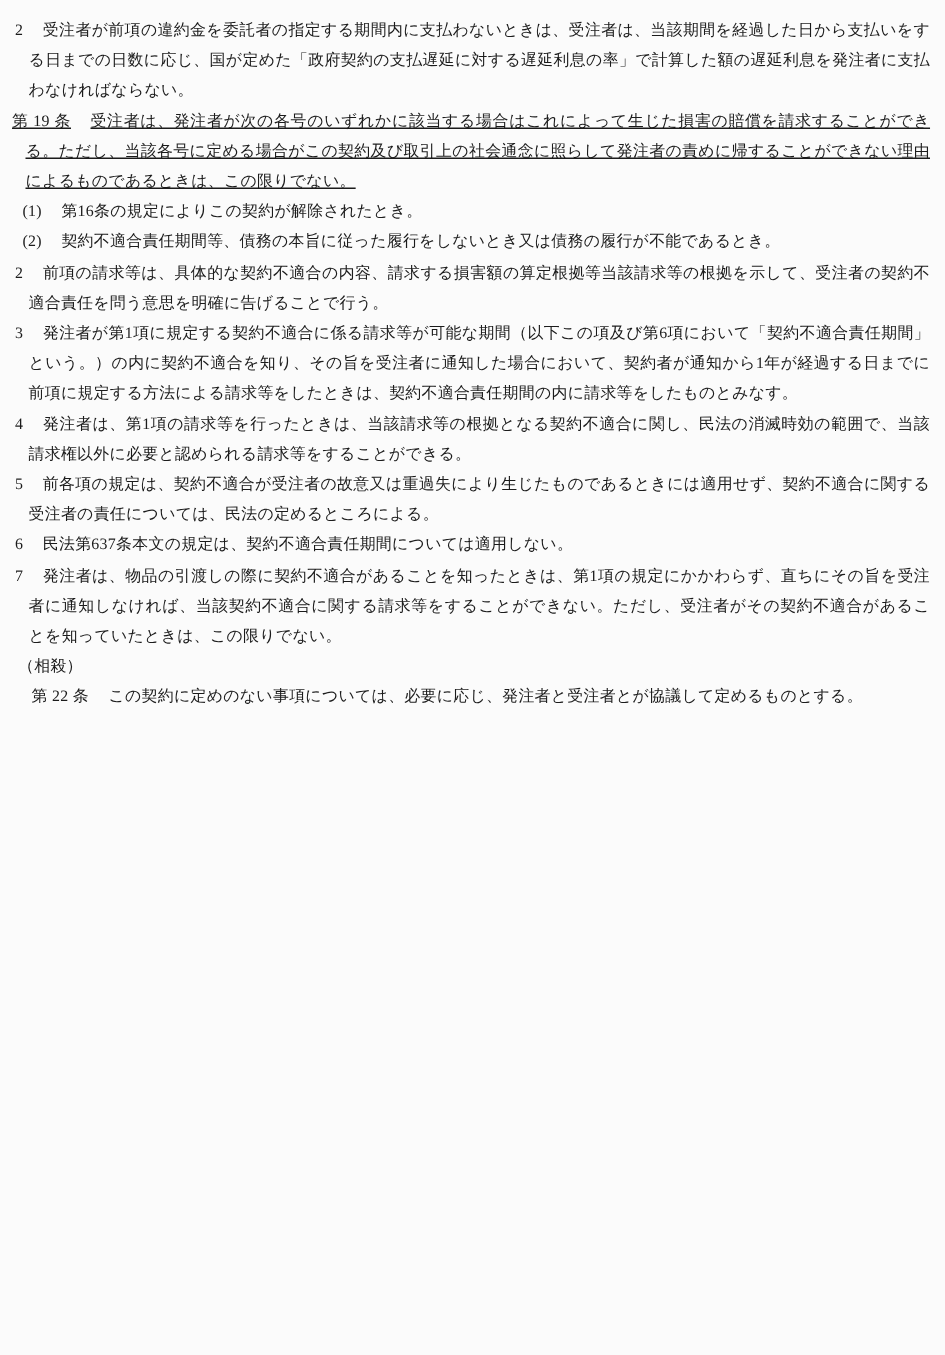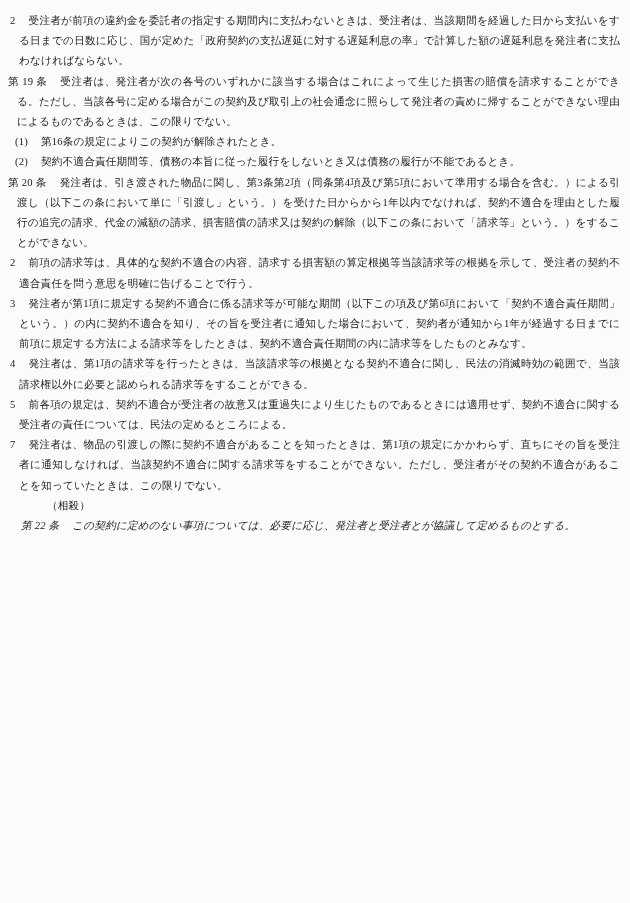--- a/index.html
+++ b/index.html
@@ -21,56 +21,56 @@
     font-size: 10.6px;
     line-height: 20.2px;
     text-align: justify;
     letter-spacing: 0.2px;
   }
   p.blk {
     margin: 0;
     padding: 0;
   }
   
-  .blk.article          { padding-left: 9px;  text-indent: -9px; }
+  .blk.article          { padding-left: 9px;  text-indent: -9px; text-decoration: underline; }
   
-  .blk.article-indented { padding-left: 13px; font-style: italic; }
+  .blk.article-indented { padding-left: 13px; }
   
   .blk.para             { padding-left: 11px; text-indent: -9px; }
   
   .blk.item             { padding-left: 7px;  text-indent: -0px; }
   
   .blk.heading          { padding-left: 12px; }
-  .blk.heading-sm       { padding-left: 4px; margin-left: 35px; }
+  .blk.heading-sm       { padding-left: 4px; }
   .num { margin-right: 13px; }
 </style>
 </head>
 <body style="background: rgb(251, 251, 251); color: rgb(27, 27, 27);">
 
 <div class="doc" id="doc">
   <p class="blk para"><span class="num">2</span><span class="txt">受注者が前項の違約金を委託者の指定する期間内に支払わないときは、受注者は、当該期間を経過した日から支払いをする日までの日数に応じ、国が定めた「政府契約の支払遅延に対する遅延利息の率」で計算した額の遅延利息を発注者に支払わなければならない。</span></p>
 
 
   <p class="blk article"><span class="num">第 19 条</span><span class="txt">受注者は、発注者が次の各号のいずれかに該当する場合はこれによって生じた損害の賠償を請求することができる。ただし、当該各号に定める場合がこの契約及び取引上の社会通念に照らして発注者の責めに帰することができない理由によるものであるときは、この限りでない。</span></p>
 
   <p class="blk item"><span class="num">(1)</span><span class="txt">第16条の規定によりこの契約が解除されたとき。</span></p>
 
   <p class="blk item"><span class="num">(2)</span><span class="txt">契約不適合責任期間等、債務の本旨に従った履行をしないとき又は債務の履行が不能であるとき。</span></p>
 
 
-  <p class="blk article"><span class="num">第 20 条</span><span class="txt">発注者は、引き渡された物品に関し、第3条第2項（同条第4項及び第5項において準用する場合を含む。）による引渡し（以下この条において単に「引渡し」という。）を受けた日からから1年以内でなければ、契約不適合を理由とした履行の追完の請求、代金の減額の請求、損害賠償の請求又は契約の解除（以下この条において「請求等」という。）をすることができない。</span></p>
 
   <p class="blk para"><span class="num">2</span><span class="txt">前項の請求等は、具体的な契約不適合の内容、請求する損害額の算定根拠等当該請求等の根拠を示して、受注者の契約不適合責任を問う意思を明確に告げることで行う。</span></p>
 
   <p class="blk para"><span class="num">3</span><span class="txt">発注者が第1項に規定する契約不適合に係る請求等が可能な期間（以下この項及び第6項において「契約不適合責任期間」という。）の内に契約不適合を知り、その旨を受注者に通知した場合において、契約者が通知から1年が経過する日までに前項に規定する方法による請求等をしたときは、契約不適合責任期間の内に請求等をしたものとみなす。</span></p>
 
   <p class="blk para"><span class="num">4</span><span class="txt">発注者は、第1項の請求等を行ったときは、当該請求等の根拠となる契約不適合に関し、民法の消滅時効の範囲で、当該請求権以外に必要と認められる請求等をすることができる。</span></p>
 
   <p class="blk para"><span class="num">5</span><span class="txt">前各項の規定は、契約不適合が受注者の故意又は重過失により生じたものであるときには適用せず、契約不適合に関する受注者の責任については、民法の定めるところによる。</span></p>
 
+  <p class="blk para"><span class="num">6</span><span class="txt">民法第637条本文の規定は、契約不適合責任期間については適用しない。</span></p>
 
   <p class="blk para"><span class="num">7</span><span class="txt">発注者は、物品の引渡しの際に契約不適合があることを知ったときは、第1項の規定にかかわらず、直ちにその旨を受注者に通知しなければ、当該契約不適合に関する請求等をすることができない。ただし、受注者がその契約不適合があることを知っていたときは、この限りでない。</span></p>
 
   <p class="blk heading-sm"><span class="txt">（相殺）</span></p>
 
 
 
   <p class="blk article-indented"><span class="num">第 22 条</span><span class="txt">この契約に定めのない事項については、必要に応じ、発注者と受注者とが協議して定めるものとする。</span></p>
 </div>
 

